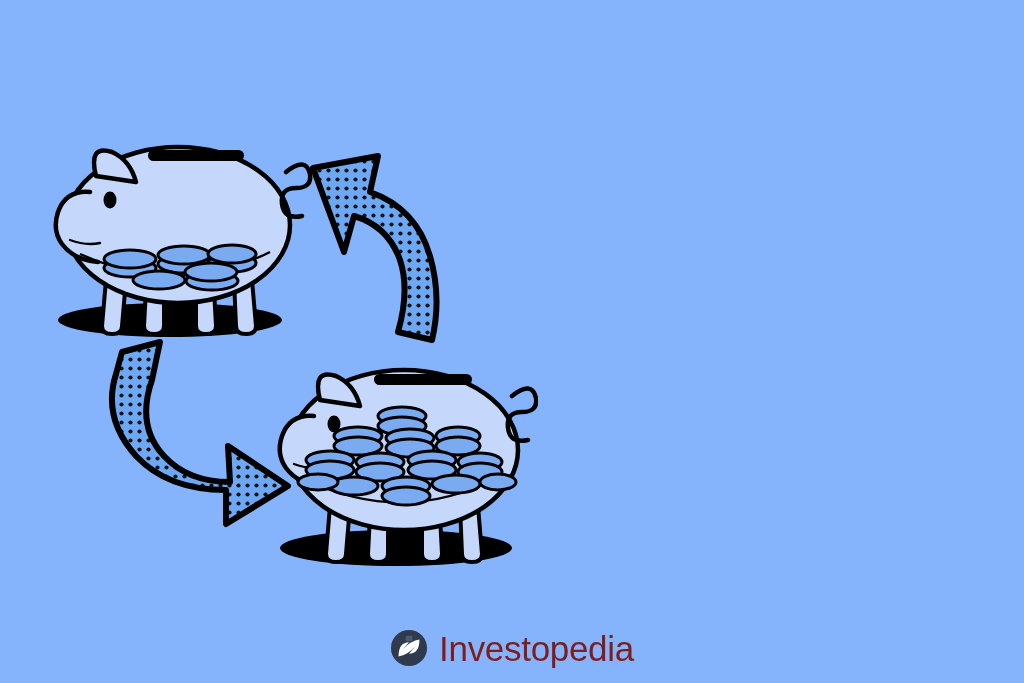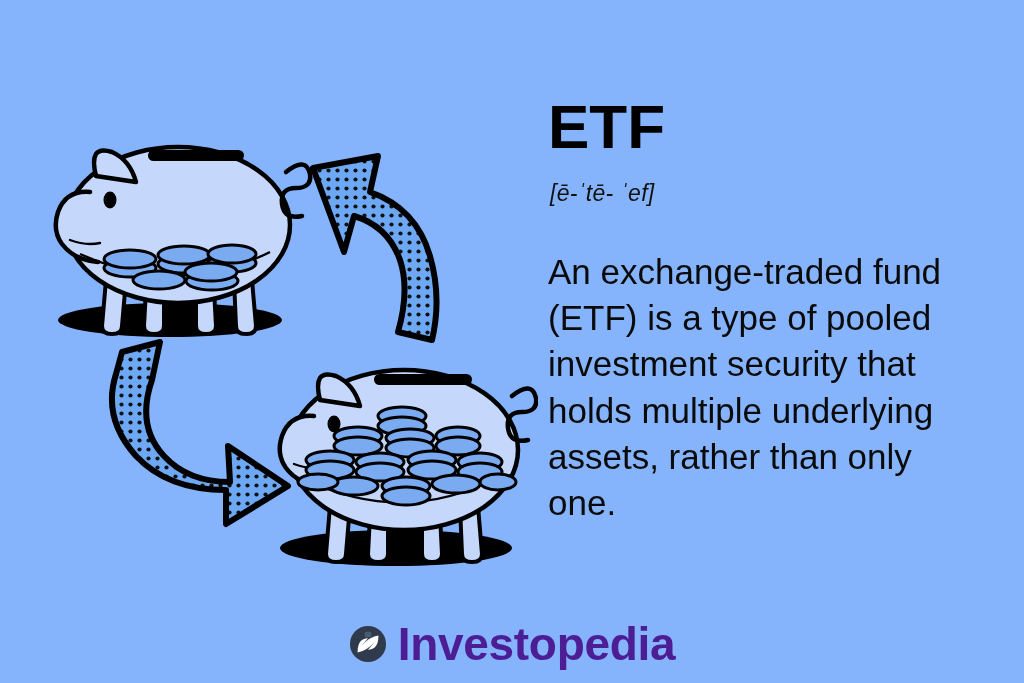--- a/index.html
+++ b/index.html
@@ -78,23 +78,23 @@
     justify-content: center;
     gap: 11px;
   }
   #logo-mark {
     width: 38px;
     height: 38px;
     display: block;
   }
   #logo-word {
     font-family: "Liberation Sans", sans-serif;
-    font-size: 46px;
-    font-weight: 700;
-    color: #4c1d95;
+    font-size: 35px;
+    font-weight: 400;
+    color: #7f1d1d;
     letter-spacing: -0.3px;
     line-height: 1;
   }
 </style>
 </head>
 <body>
 
 <div id="card" style="background: rgb(133, 180, 253);">
 
   <div id="illustration">
@@ -196,25 +196,20 @@
           <ellipse cx="388" cy="356" rx="24" ry="9"></ellipse>
           <ellipse cx="388" cy="366" rx="24" ry="9"></ellipse>
           <ellipse cx="438" cy="354" rx="24" ry="9"></ellipse>
           <ellipse cx="300" cy="352" rx="20" ry="8"></ellipse>
           <ellipse cx="480" cy="352" rx="18" ry="8"></ellipse>
         </g>
       </g>
     </svg>
   </div>
 
-  <div id="text-col">
-    <div id="term">ETF</div>
-    <div id="pronunciation">[ē-ˈtē- ˈef]</div>
-    <div id="definition">An exchange-traded fund (ETF) is a type of pooled investment security that holds multiple underlying assets, rather than only one.</div>
-  </div>
 
   <div id="footer">
     <svg id="logo-mark" viewBox="0 0 40 40">
       <circle cx="20" cy="20" r="19" fill="#2f3b4d"></circle>
       <path d="M9 29 Q9 14 20 14 L13 22 Q22 12 31 11 Q31 26 20 26 L27 18 Q18 28 9 29 Z" fill="#ffffff"></path>
       <rect x="16.5" y="7" width="7" height="6" rx="1.4" fill="#4a5a70"></rect>
     </svg>
     <div id="logo-word">Investopedia</div>
   </div>
 

